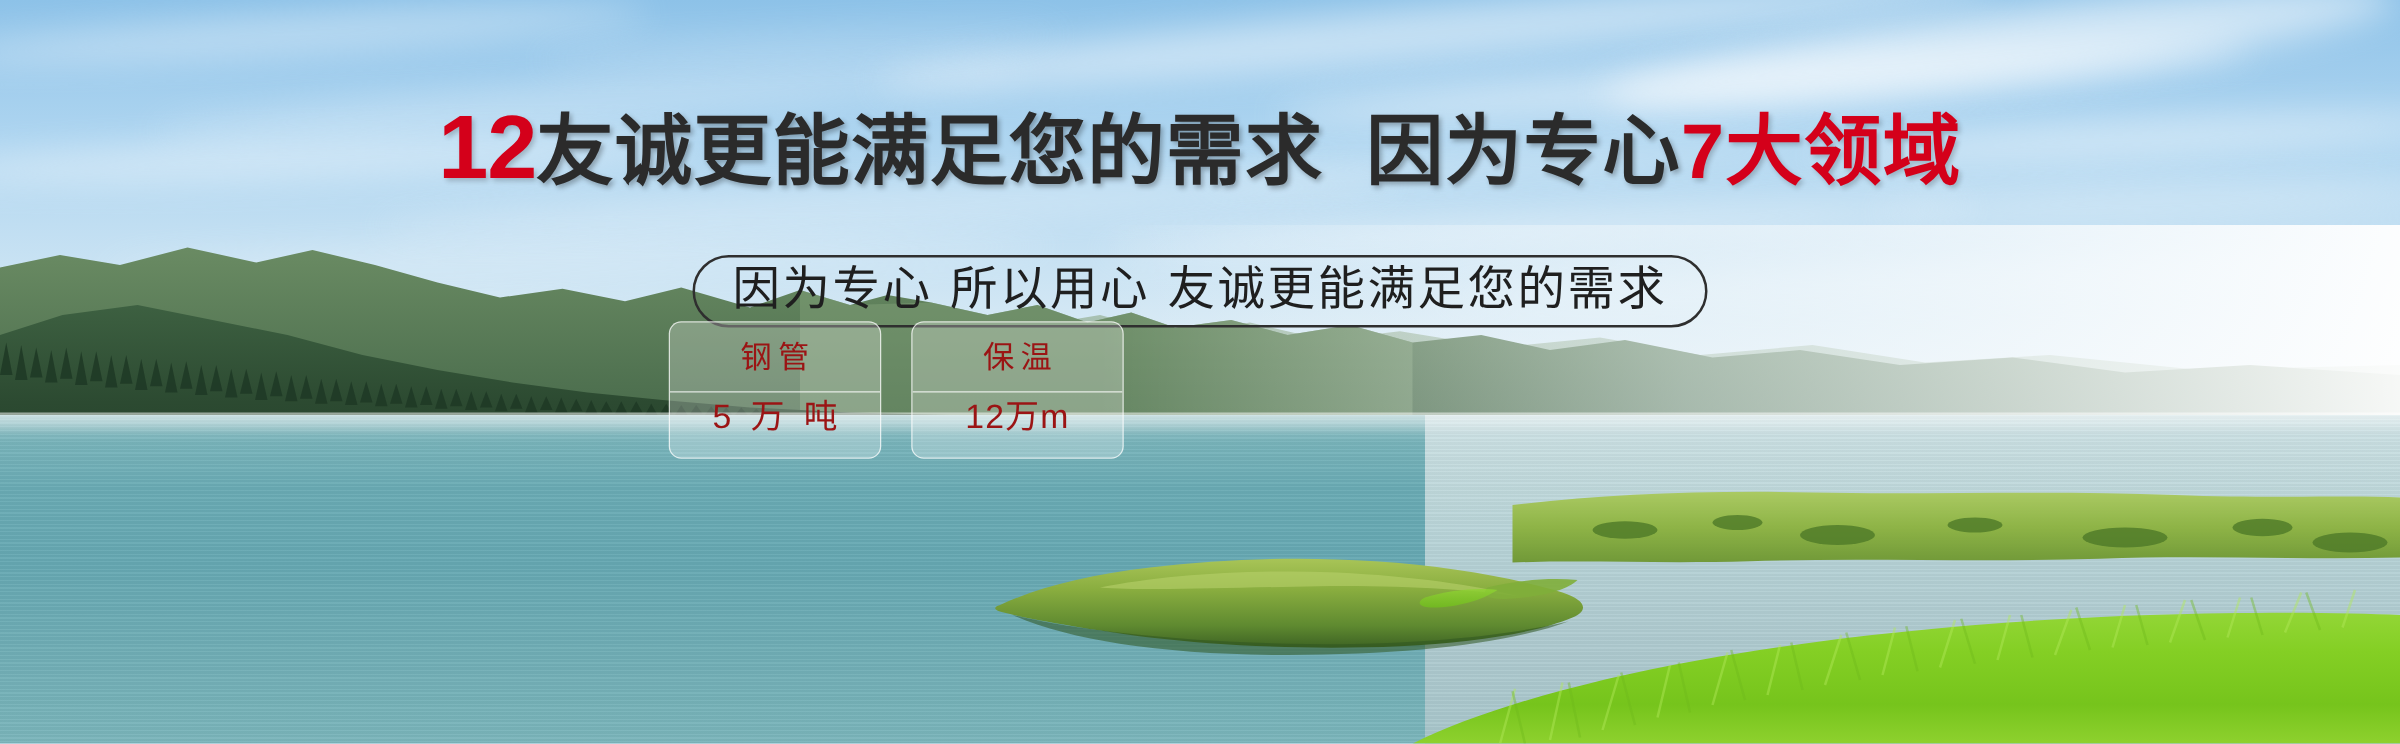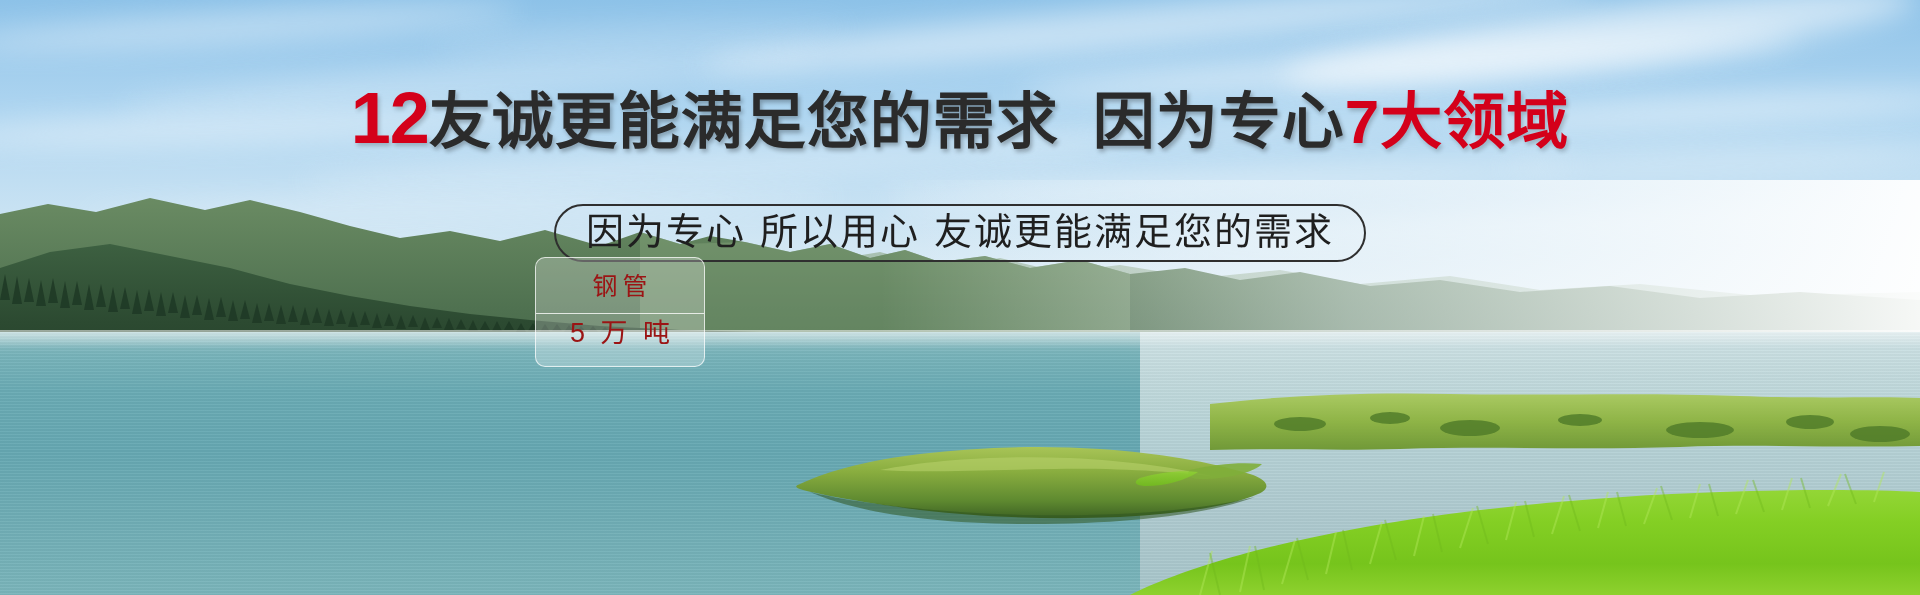--- a/index.html
+++ b/index.html
@@ -359,16 +359,20 @@
   </div>
 
   <div class="cards">
 
     <div class="card card1">
       <div class="card-title">钢管</div>
       <div class="card-value"><span>5 万 吨</span></div>
     </div>
 
 
+    <div class="card card3">
+      <div class="card-title">保温</div>
+      <div class="card-value"><span>12万m</span></div>
+    </div>
 
   </div>
 
 </div>
 
 </body></html>

